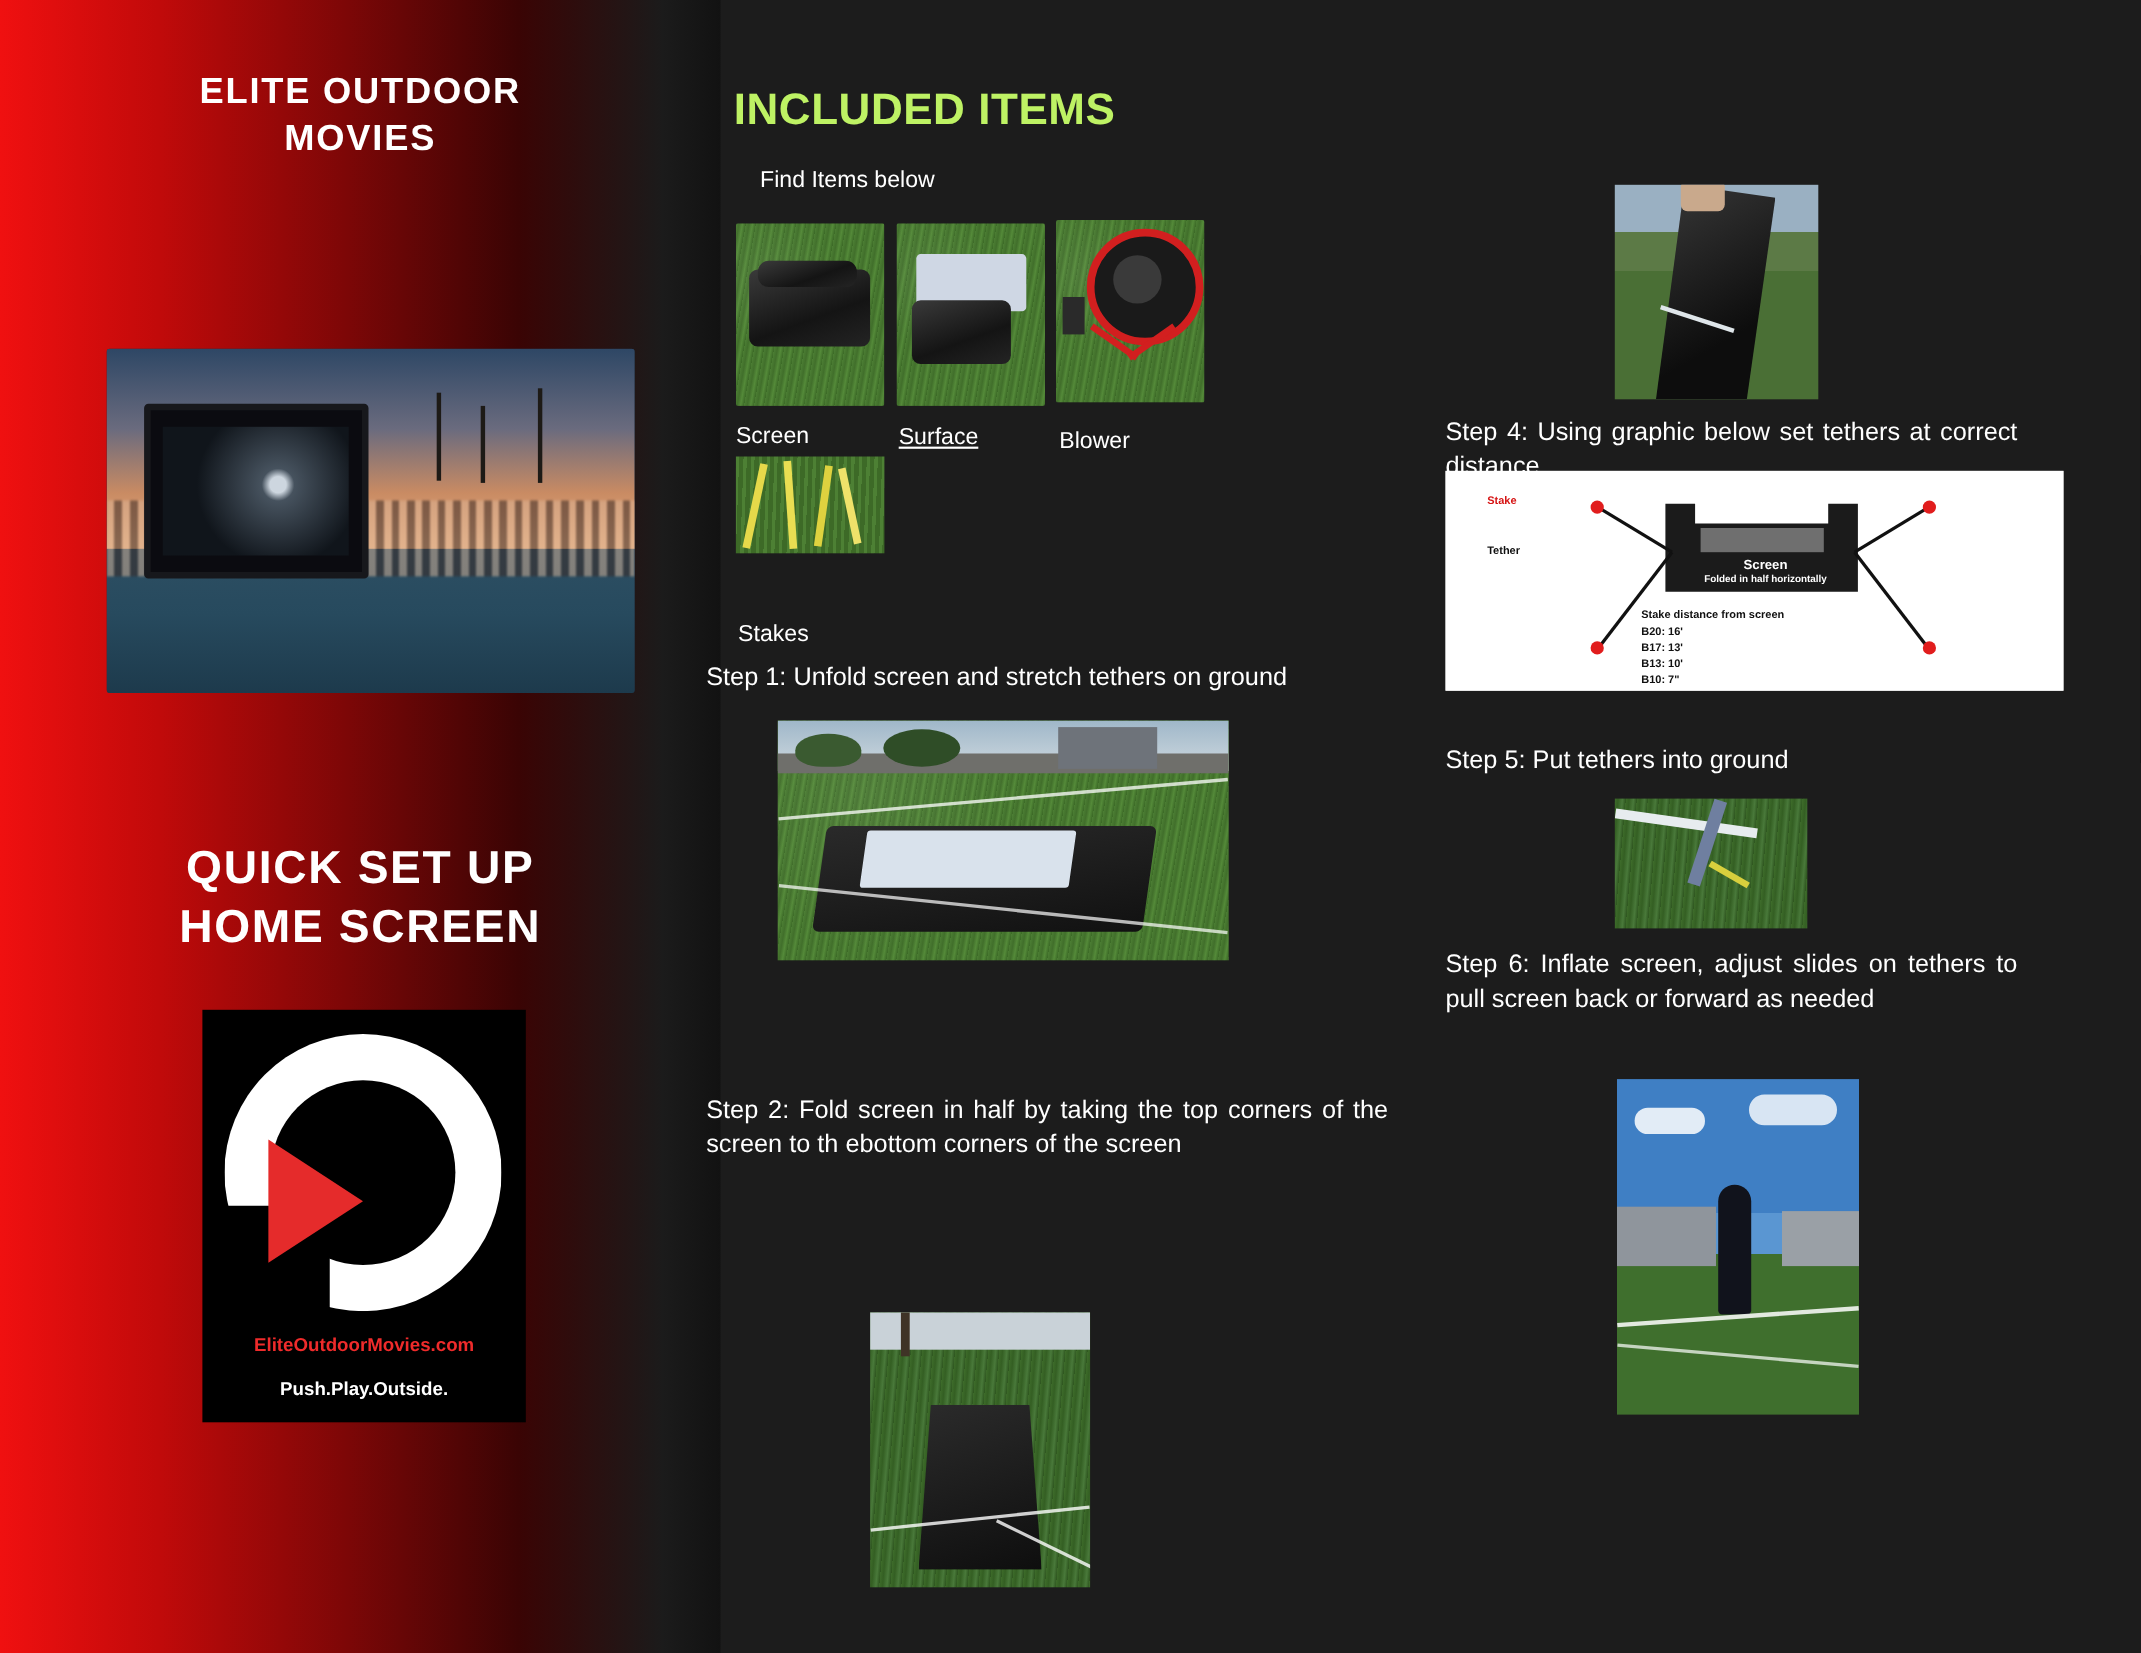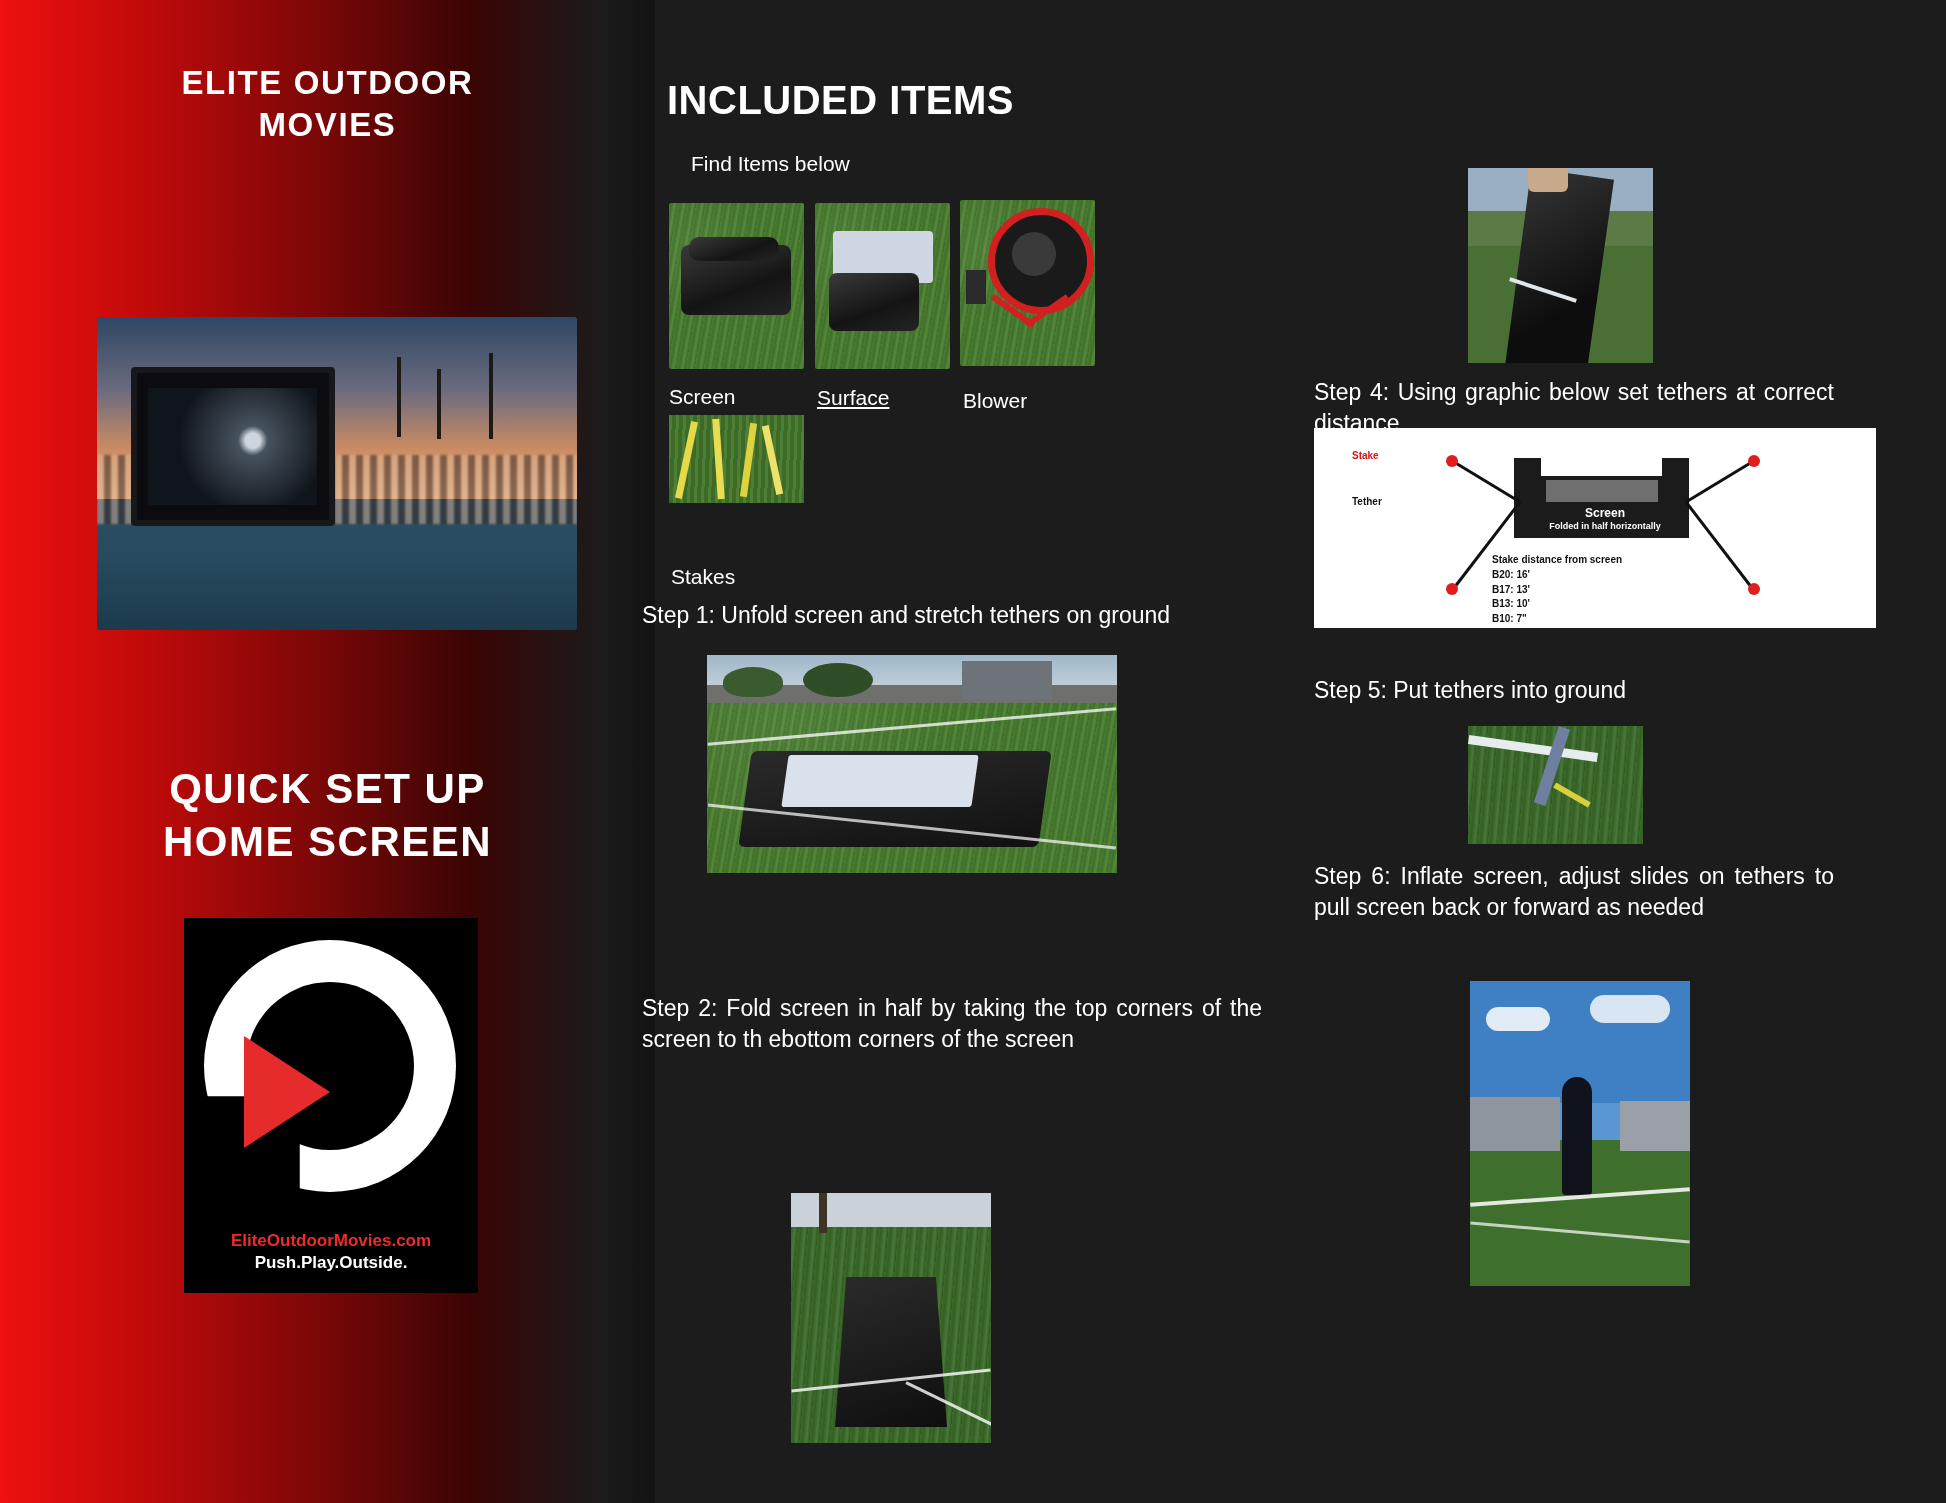--- a/index.html
+++ b/index.html
@@ -61,21 +61,21 @@
   .logo-box {
     position: absolute;
     left: 184px;
     top: 918px;
     width: 294px;
     height: 375px;
     background: #000;
   }
   .logo-url {
     position: absolute;
-    bottom: 42px;
+    bottom: 60px;
     left: 0;
     width: 100%;
     text-align: center;
     color: #ef2b2b;
     font-size: 17px;
     font-weight: bold;
   }
   .logo-tag {
     position: absolute;
     bottom: 20px;
@@ -92,21 +92,21 @@
     position: absolute;
     left: 655px; top: 0;
     width: 1291px; height: 1503px;
     background: #1c1c1c;
   }
 
   .col-mid { position: absolute; left: 20px; top: 0; width: 640px; height: 1503px; }
   .col-right { position: absolute; left: 665px; top: 0; width: 620px; height: 1503px; }
 
   .section-title {
-    color: #ffffff;
+    color: #bef264;
     font-size: 40px;
     font-weight: bold;
     letter-spacing: 0.5px;
   }
   .sub-text {
     color: #ffffff;
     font-size: 21px;
   }
   .step-text {
     color: #ffffff;

